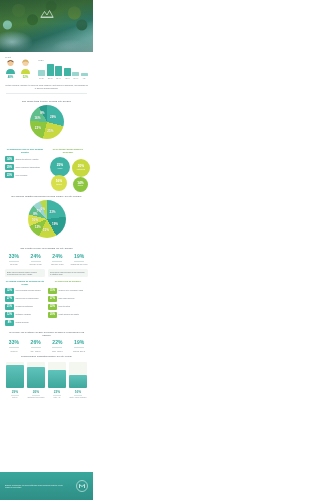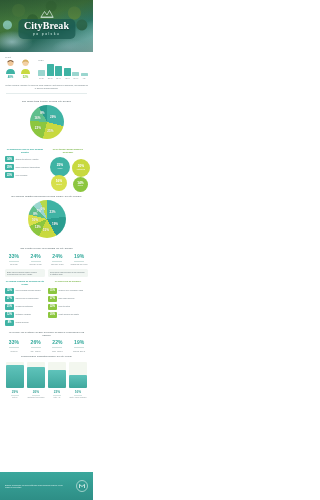--- a/index.html
+++ b/index.html
@@ -127,24 +127,20 @@
 
   <div class="hero">
     <div class="hero-photo"></div>
     <div class="hero-shade"></div>
     <div class="hero-badge">
       <svg viewBox="0 0 30 20">
           <path d="M3 16 L10 5 L15 12 L20 3 L27 16 Z" fill="none" stroke="#eaf7f2" stroke-width="1.4"></path>
           <rect x="2" y="16" width="26" height="1.3" fill="#eaf7f2"></rect>
         </svg>
     </div>
-    <div class="title-pill">
-      <div class="title-main">CityBreak</div>
-      <div class="title-sub">po polsku</div>
-    </div>
   </div>
 
   <div class="demo">
     <div class="demo-left">
       <div class="mini-label">PŁEĆ</div>
       <div class="avatars">
         <div class="av">
           <div class="av-img">
             <svg viewBox="0 0 22 30" width="11" height="15">
                 <circle cx="11" cy="8" r="6" fill="#f0c89a"></circle>

